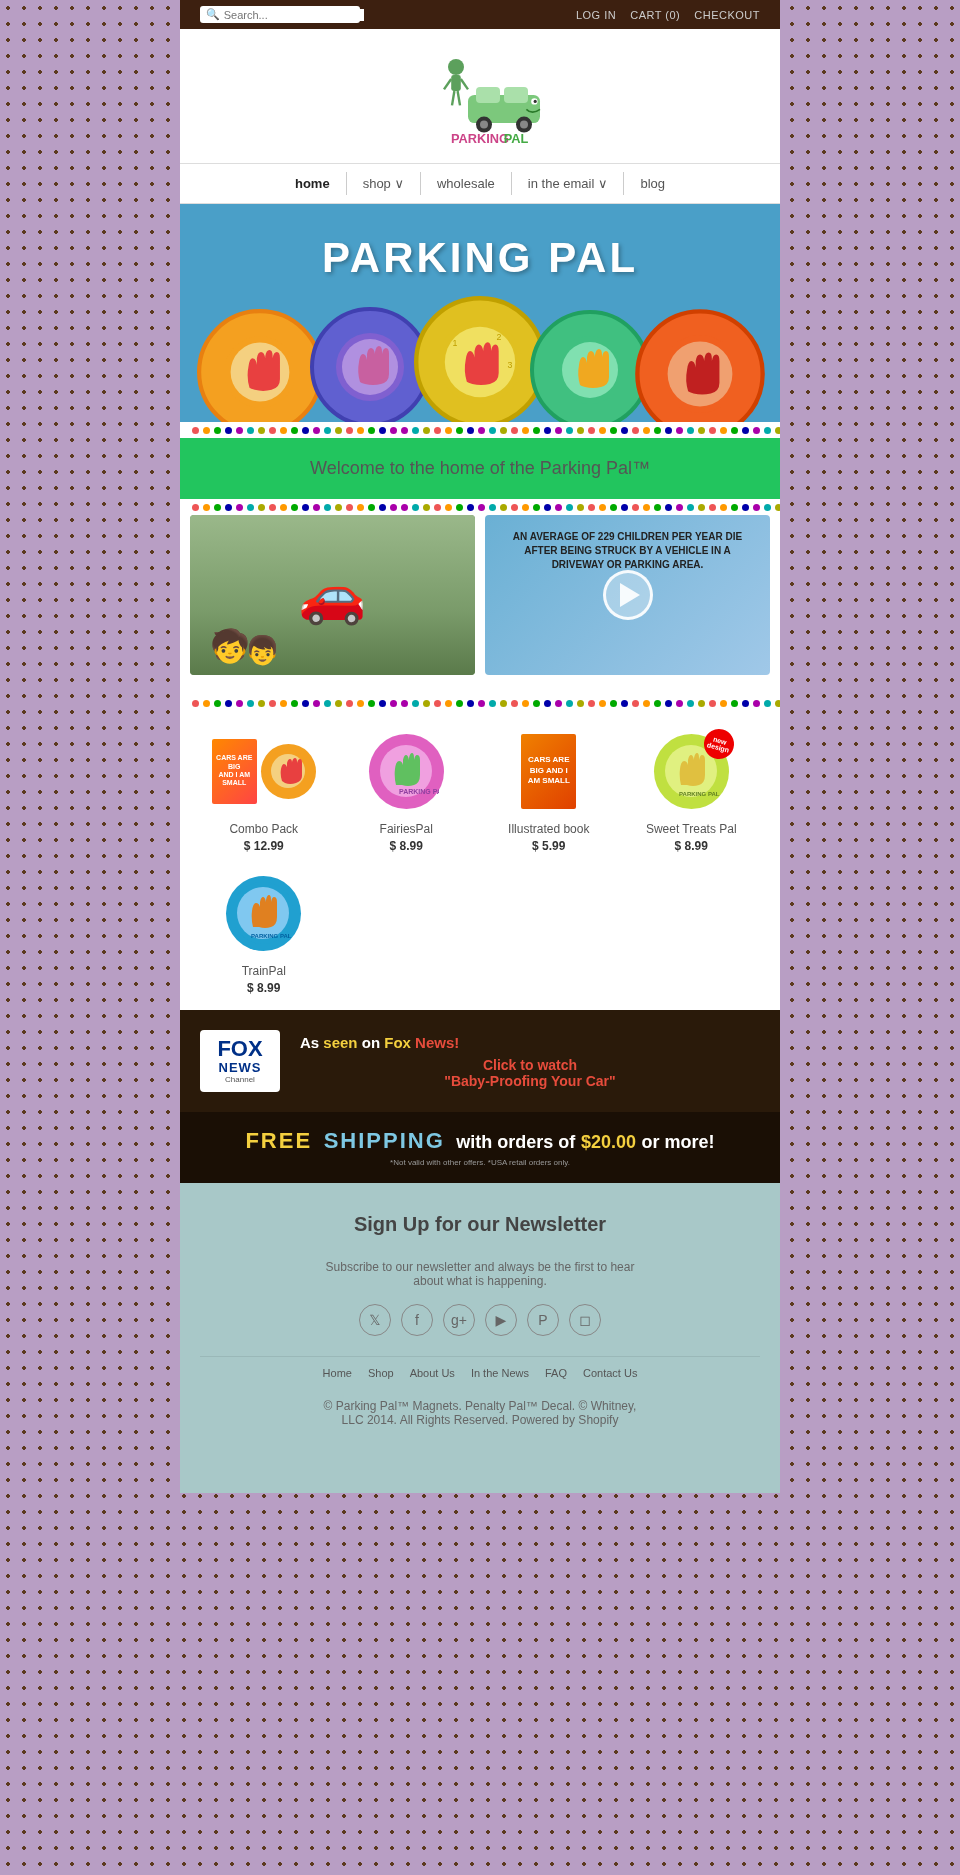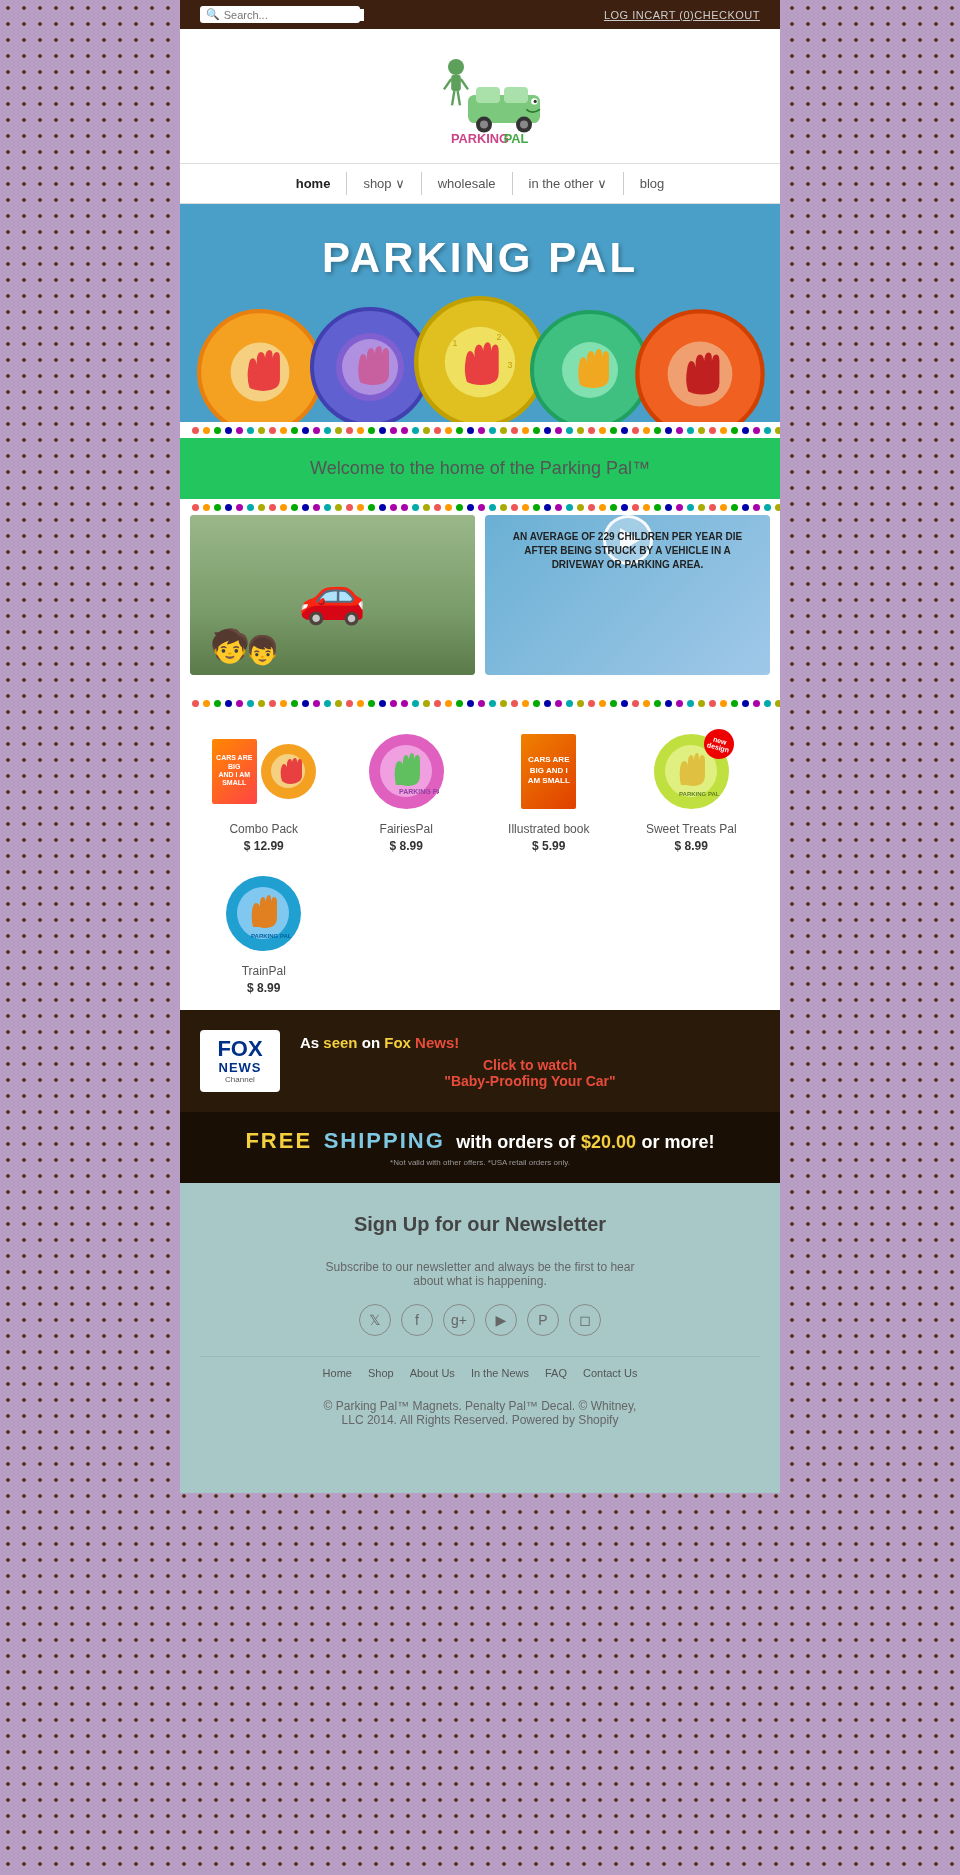--- a/index.html
+++ b/index.html
@@ -38,21 +38,21 @@
       width: 140px;
       color: #555;
     }
     .search-icon-sm {
       color: #999;
       font-size: 11px;
       margin-right: 4px;
     }
     .top-bar-right {
       display: flex;
-      text-decoration: underline;
+      gap: 14px;
     }
     .top-bar a {
       color: #ccc;
       text-decoration: none;
       font-size: 11px;
       letter-spacing: 0.5px;
       text-transform: uppercase;
     }
 
     
@@ -184,20 +184,21 @@
     .img-left {
       background: #7a9b6a;
       display: flex;
       flex-direction: column;
       align-items: center;
       justify-content: center;
     }
     .img-right {
       background: linear-gradient(135deg, #6ab0d4, #a0c8e8);
       display: flex;
+      align-items: center;
       justify-content: center;
       position: relative;
     }
     .play-button {
       width: 50px;
       height: 50px;
       border-radius: 50%;
       border: 3px solid rgba(255,255,255,0.9);
       background: rgba(255,255,255,0.3);
       display: flex;
@@ -493,21 +494,21 @@
           <text x="100" y="115" font-size="16" font-weight="bold" text-anchor="middle" font-family="Arial" fill="#cc4488">PARKING</text>
           <text x="145" y="115" font-size="16" font-weight="bold" text-anchor="middle" font-family="Arial" fill="#44aa44">PAL</text>
         </svg>
       </div>
     </div>
 
     <nav class="main-nav">
       <a href="#" class="active">home</a>
       <a href="#">shop ∨</a>
       <a href="#">wholesale</a>
-      <a href="#">in the other ∨</a>
+      <a href="#">in the email ∨</a>
       <a href="#">blog</a>
     </nav>
 
     <div class="hero-banner">
       <h1>PARKING PAL</h1>
       <div class="hero-products">
 
         <div class="hero-disk" style="background:#f4a020; border-color:#e88010; transform:translateY(10px) scale(1.05);">
           <svg width="70" height="70" viewBox="0 0 70 70">
             <circle cx="35" cy="35" r="34" fill="#f4a020"></circle>

